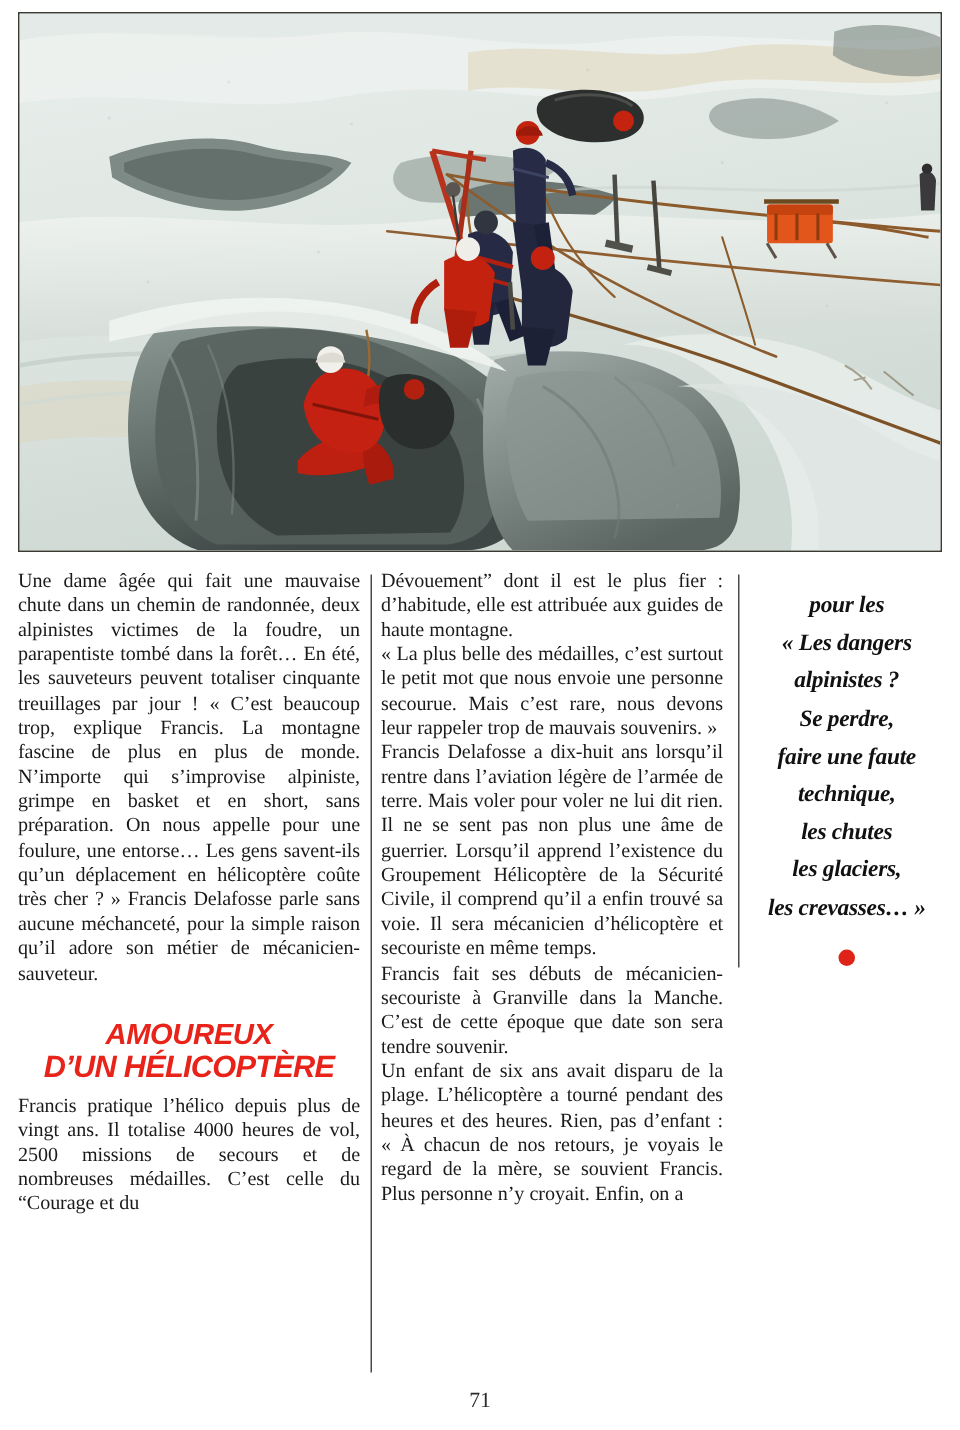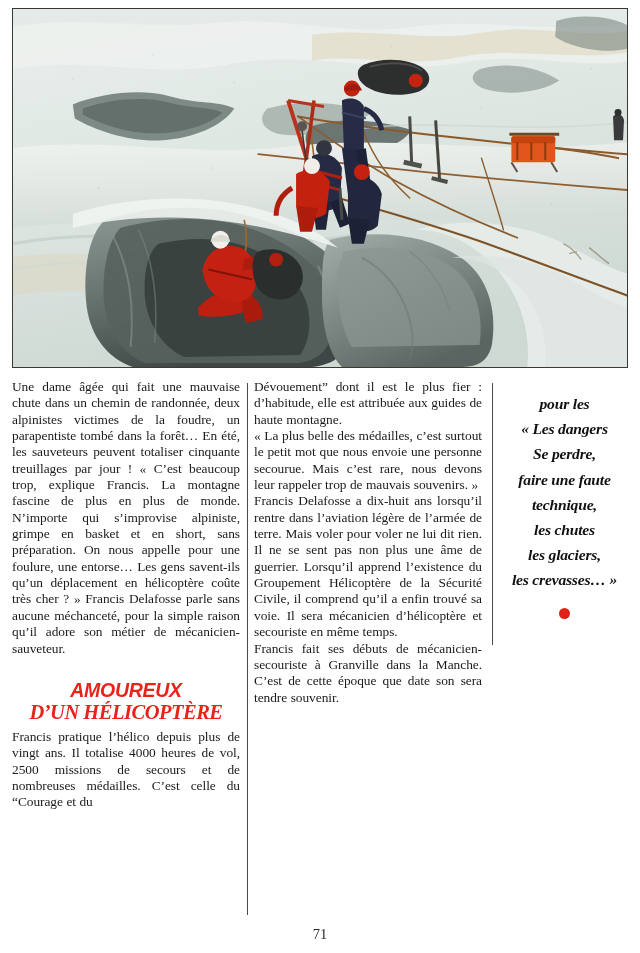--- a/index.html
+++ b/index.html
@@ -73,21 +73,21 @@
     text-align: center;
     color: #e8231a;
     font-family: "Liberation Sans", "DejaVu Sans", sans-serif;
     font-weight: bold;
     font-style: italic;
     font-size: 19.5px;
     line-height: 22px;
     letter-spacing: -0.3px;
   }
   .section-head .hl-line { display: block; white-space: nowrap; }
-  .section-head .hl-line.l2 { font-size: 20.5px; letter-spacing: -0.5px; font-family: Liberation Serif, serif; }
+  .section-head .hl-line.l2 { font-size: 20.5px; letter-spacing: -0.5px; }
 
   
   .pullquote {
     margin: 12px 0 0 0;
     text-align: center;
     font-family: "Liberation Serif", "DejaVu Serif", serif;
     font-weight: bold;
     font-style: italic;
     font-size: 15.6px;
     line-height: 25.2px;
@@ -323,26 +323,28 @@
     </div>
 
     <p class="body-text">Francis pratique l’hélico depuis plus de vingt ans. Il totalise 4000 heures de vol, 2500 missions de secours et de nombreuses médailles. C’est celle du “Courage et du</p>
   </div>
 
   <div class="col col-2">
     <p class="body-text">Dévouement” dont il est le plus fier : d’habitude, elle est attribuée aux guides de haute montagne.</p>
     <p class="body-text">« La plus belle des médailles, c’est surtout le petit mot que nous envoie une personne secourue. Mais c’est rare, nous devons leur rappeler trop de mauvais souvenirs. »</p>
     <p class="body-text">Francis Delafosse a dix-huit ans lorsqu’il rentre dans l’aviation légère de l’armée de terre. Mais voler pour voler ne lui dit rien. Il ne se sent pas non plus une âme de guerrier. Lorsqu’il apprend l’existence du Groupement Hélicoptère de la Sécurité Civile, il comprend qu’il a enfin trouvé sa voie. Il sera mécanicien d’hélicoptère et secouriste en même temps.</p>
     <p class="body-text">Francis fait ses débuts de mécanicien-secouriste à Granville dans la Manche. C’est de cette époque que date son sera tendre souvenir.</p>
+    <p class="body-text">Un enfant de six ans avait disparu de la plage. L’hélicoptère a tourné pendant des heures et des heures. Rien, pas d’enfant : « À chacun de nos retours, je voyais le regard de la mère, se souvient Francis. Plus personne n’y croyait. Enfin, on a</p>
   </div>
 
   <div class="col col-3">
     <div class="pullquote">
       <span class="q-line">pour les</span>
       <span class="q-line">« Les dangers</span>
+      <span class="q-line">alpinistes ?</span>
       <span class="q-line">Se perdre,</span>
       <span class="q-line">faire une faute</span>
       <span class="q-line">technique,</span>
       <span class="q-line">les chutes</span>
       <span class="q-line">les glaciers,</span>
       <span class="q-line">les crevasses… »</span>
     </div>
     <div class="quote-dot"></div>
   </div>
 

